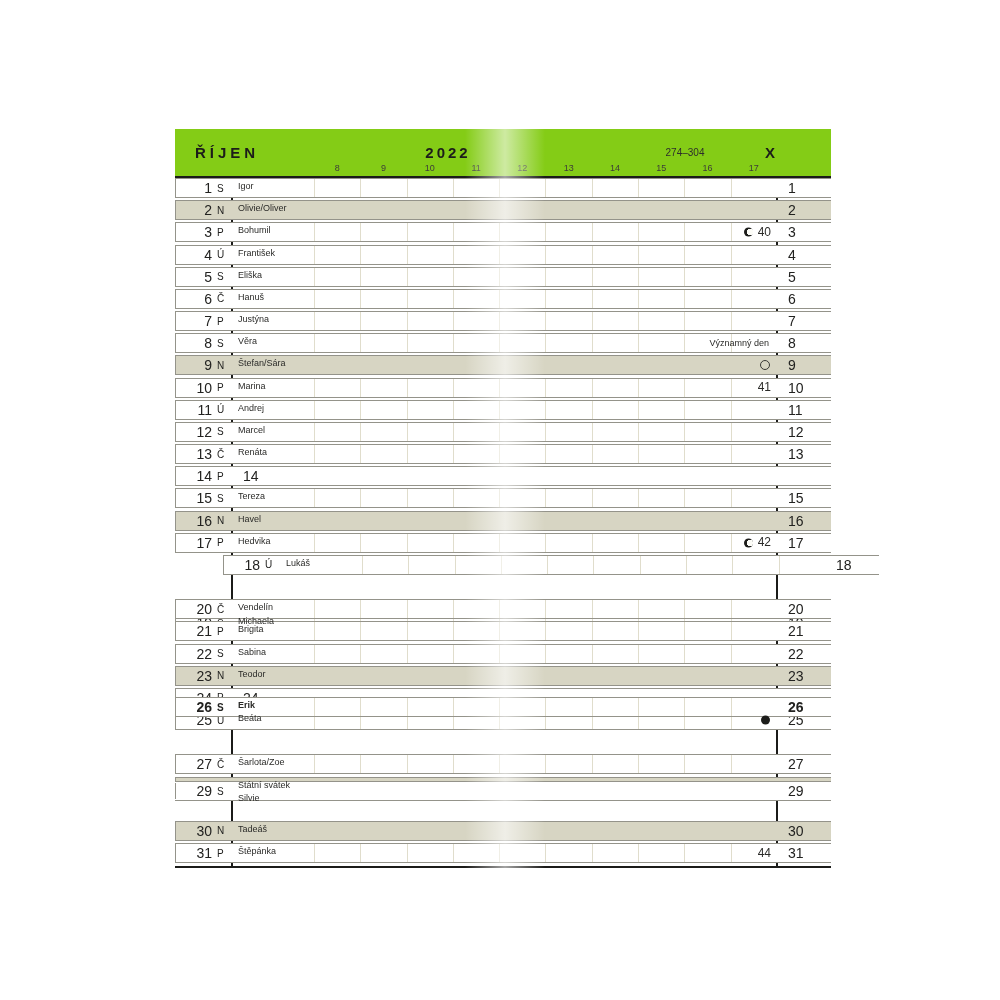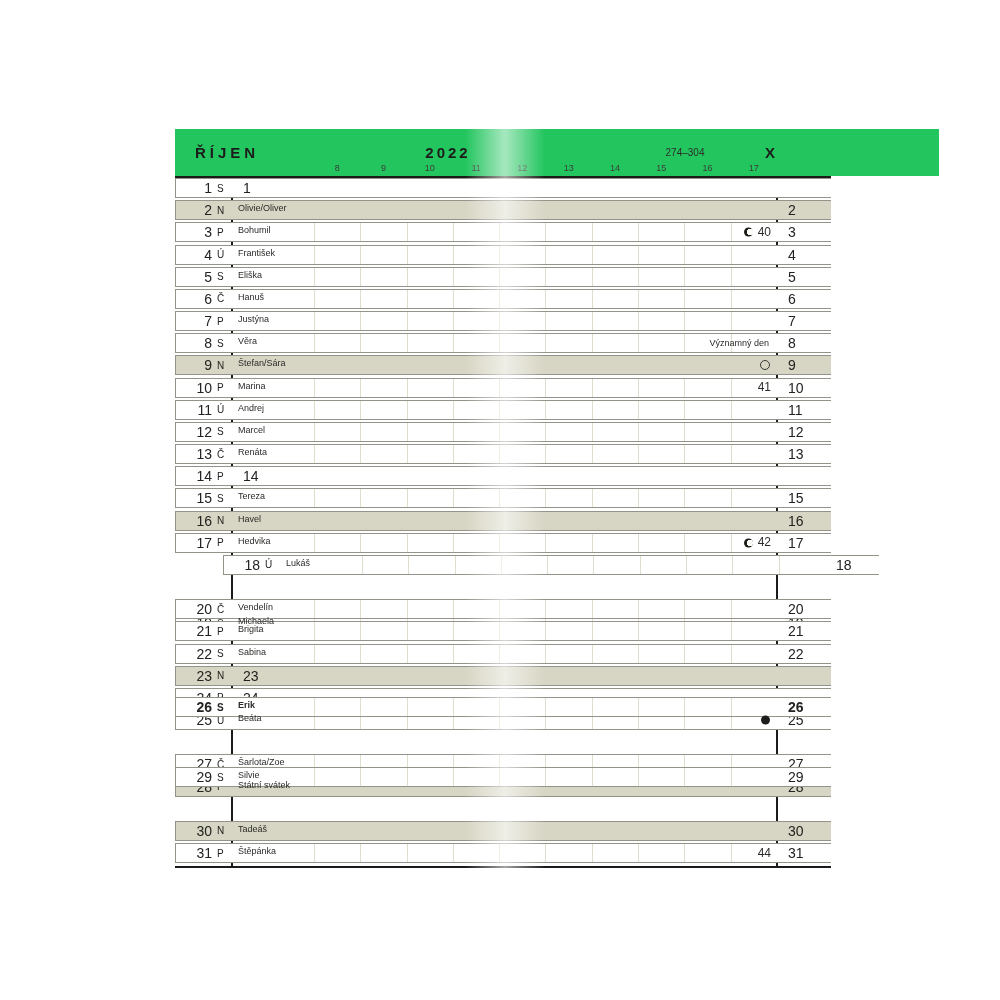--- a/index.html
+++ b/index.html
@@ -1,20 +1,20 @@
 <!DOCTYPE html>
 <html><head>
 <meta charset="utf-8">
 <style>
   html,body{margin:0;padding:0;background:#ffffff;width:1000px;height:1000px;
     font-family:"Liberation Sans","DejaVu Sans",sans-serif;}
   #planner{position:absolute;left:175px;top:129px;width:656px;height:740px;background:#ffffff;}
 
   
-  #header{position:absolute;left:0;top:0;width:764px;height:47px;background:#22c55e;}
+  #header{position:absolute;left:0;top:0;width:656px;height:47px;background:#84cc16;}
   .h-month{position:absolute;left:20px;top:15px;font-size:15px;font-weight:bold;
     letter-spacing:4px;color:#1c1c1a;}
   .h-year{position:absolute;left:218px;width:110px;top:15px;text-align:center;
     font-size:15px;font-weight:bold;letter-spacing:3px;color:#1c1c1a;}
   .h-range{position:absolute;left:460px;width:100px;top:18px;text-align:center;
     font-size:10px;color:#2e2e2c;}
   .h-x{position:absolute;left:560px;width:70px;top:15px;text-align:center;
     font-size:15px;font-weight:bold;color:#1c1c1a;}
   .hour-label{position:absolute;top:34px;width:30px;text-align:center;
     font-size:9px;color:#3c3c38;}
@@ -78,20 +78,23 @@
 
   <div class="hline-top"></div>
   <div class="vline left"></div>
   <div class="vline right"></div>
   <div id="rows">
       <div class="row" style="top: 49px;">
         <div class="daycol">
           <span class="num">1</span>
           <span class="wd">S</span>
         </div>
+        <div class="main">
+          <span class="nameday">Igor</span>
+        </div>
         <div class="rightcol">
           <span>1</span>
         </div>
       </div>
       <div class="row sunday" style="top: 71.17px;">
         <div class="daycol">
           <span class="num">2</span>
           <span class="wd">N</span>
         </div>
         <div class="main">
@@ -343,20 +346,23 @@
         </div>
         <div class="rightcol">
           <span>22</span>
         </div>
       </div>
       <div class="row sunday" style="top: 536.74px;">
         <div class="daycol">
           <span class="num">23</span>
           <span class="wd">N</span>
         </div>
+        <div class="main">
+          <span class="nameday">Teodor</span>
+        </div>
         <div class="rightcol">
           <span>23</span>
         </div>
       </div>
       <div class="row" style="top: 558.91px;">
         <div class="daycol">
           <span class="num">24</span>
           <span class="wd">P</span>
         </div>
         <div class="rightcol">
@@ -405,21 +411,21 @@
           <span class="num">28</span>
           <span class="wd">P</span>
         </div>
         <div class="main">
           <span class="nameday">Státní svátek</span>
         </div>
         <div class="rightcol">
           <span>28</span>
         </div>
       </div>
-      <div class="row" style="top: 638px;">
+      <div class="row" style="top: 652px; align-items: center;">
         <div class="daycol">
           <span class="num">29</span>
           <span class="wd">S</span>
         </div>
         <div class="main">
           <span class="nameday">Silvie</span>
         </div>
         <div class="rightcol">
           <span>29</span>
         </div>

